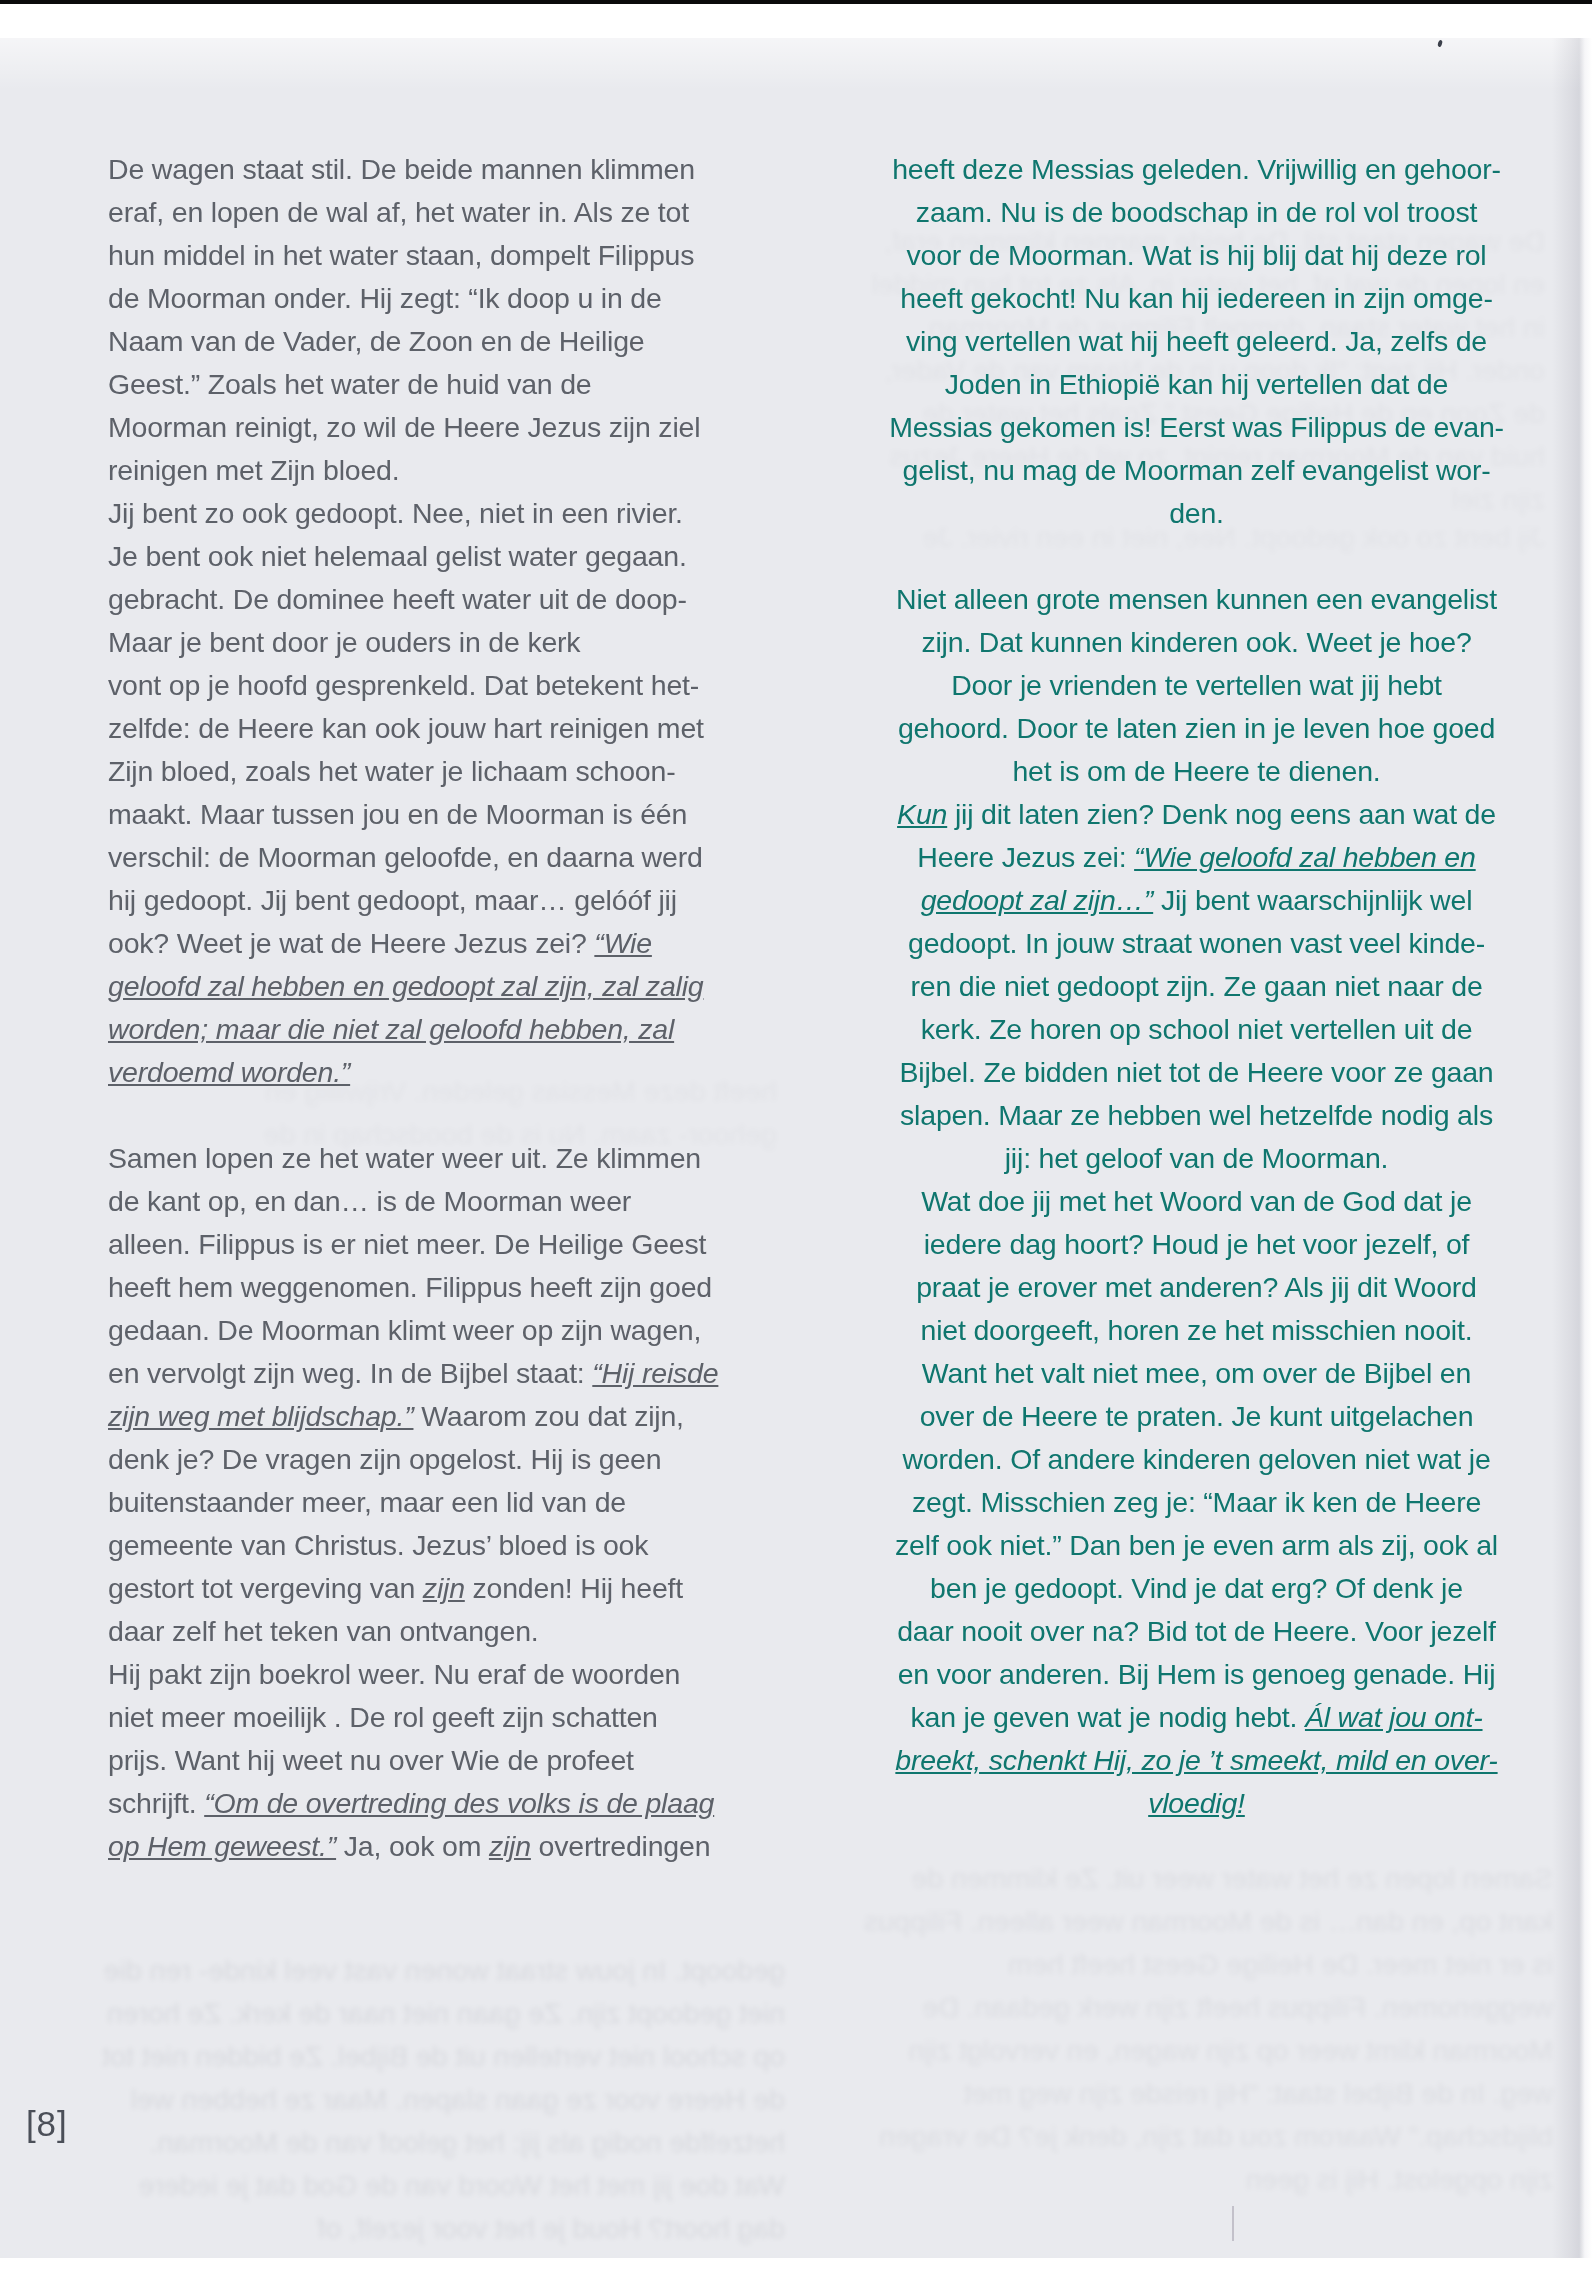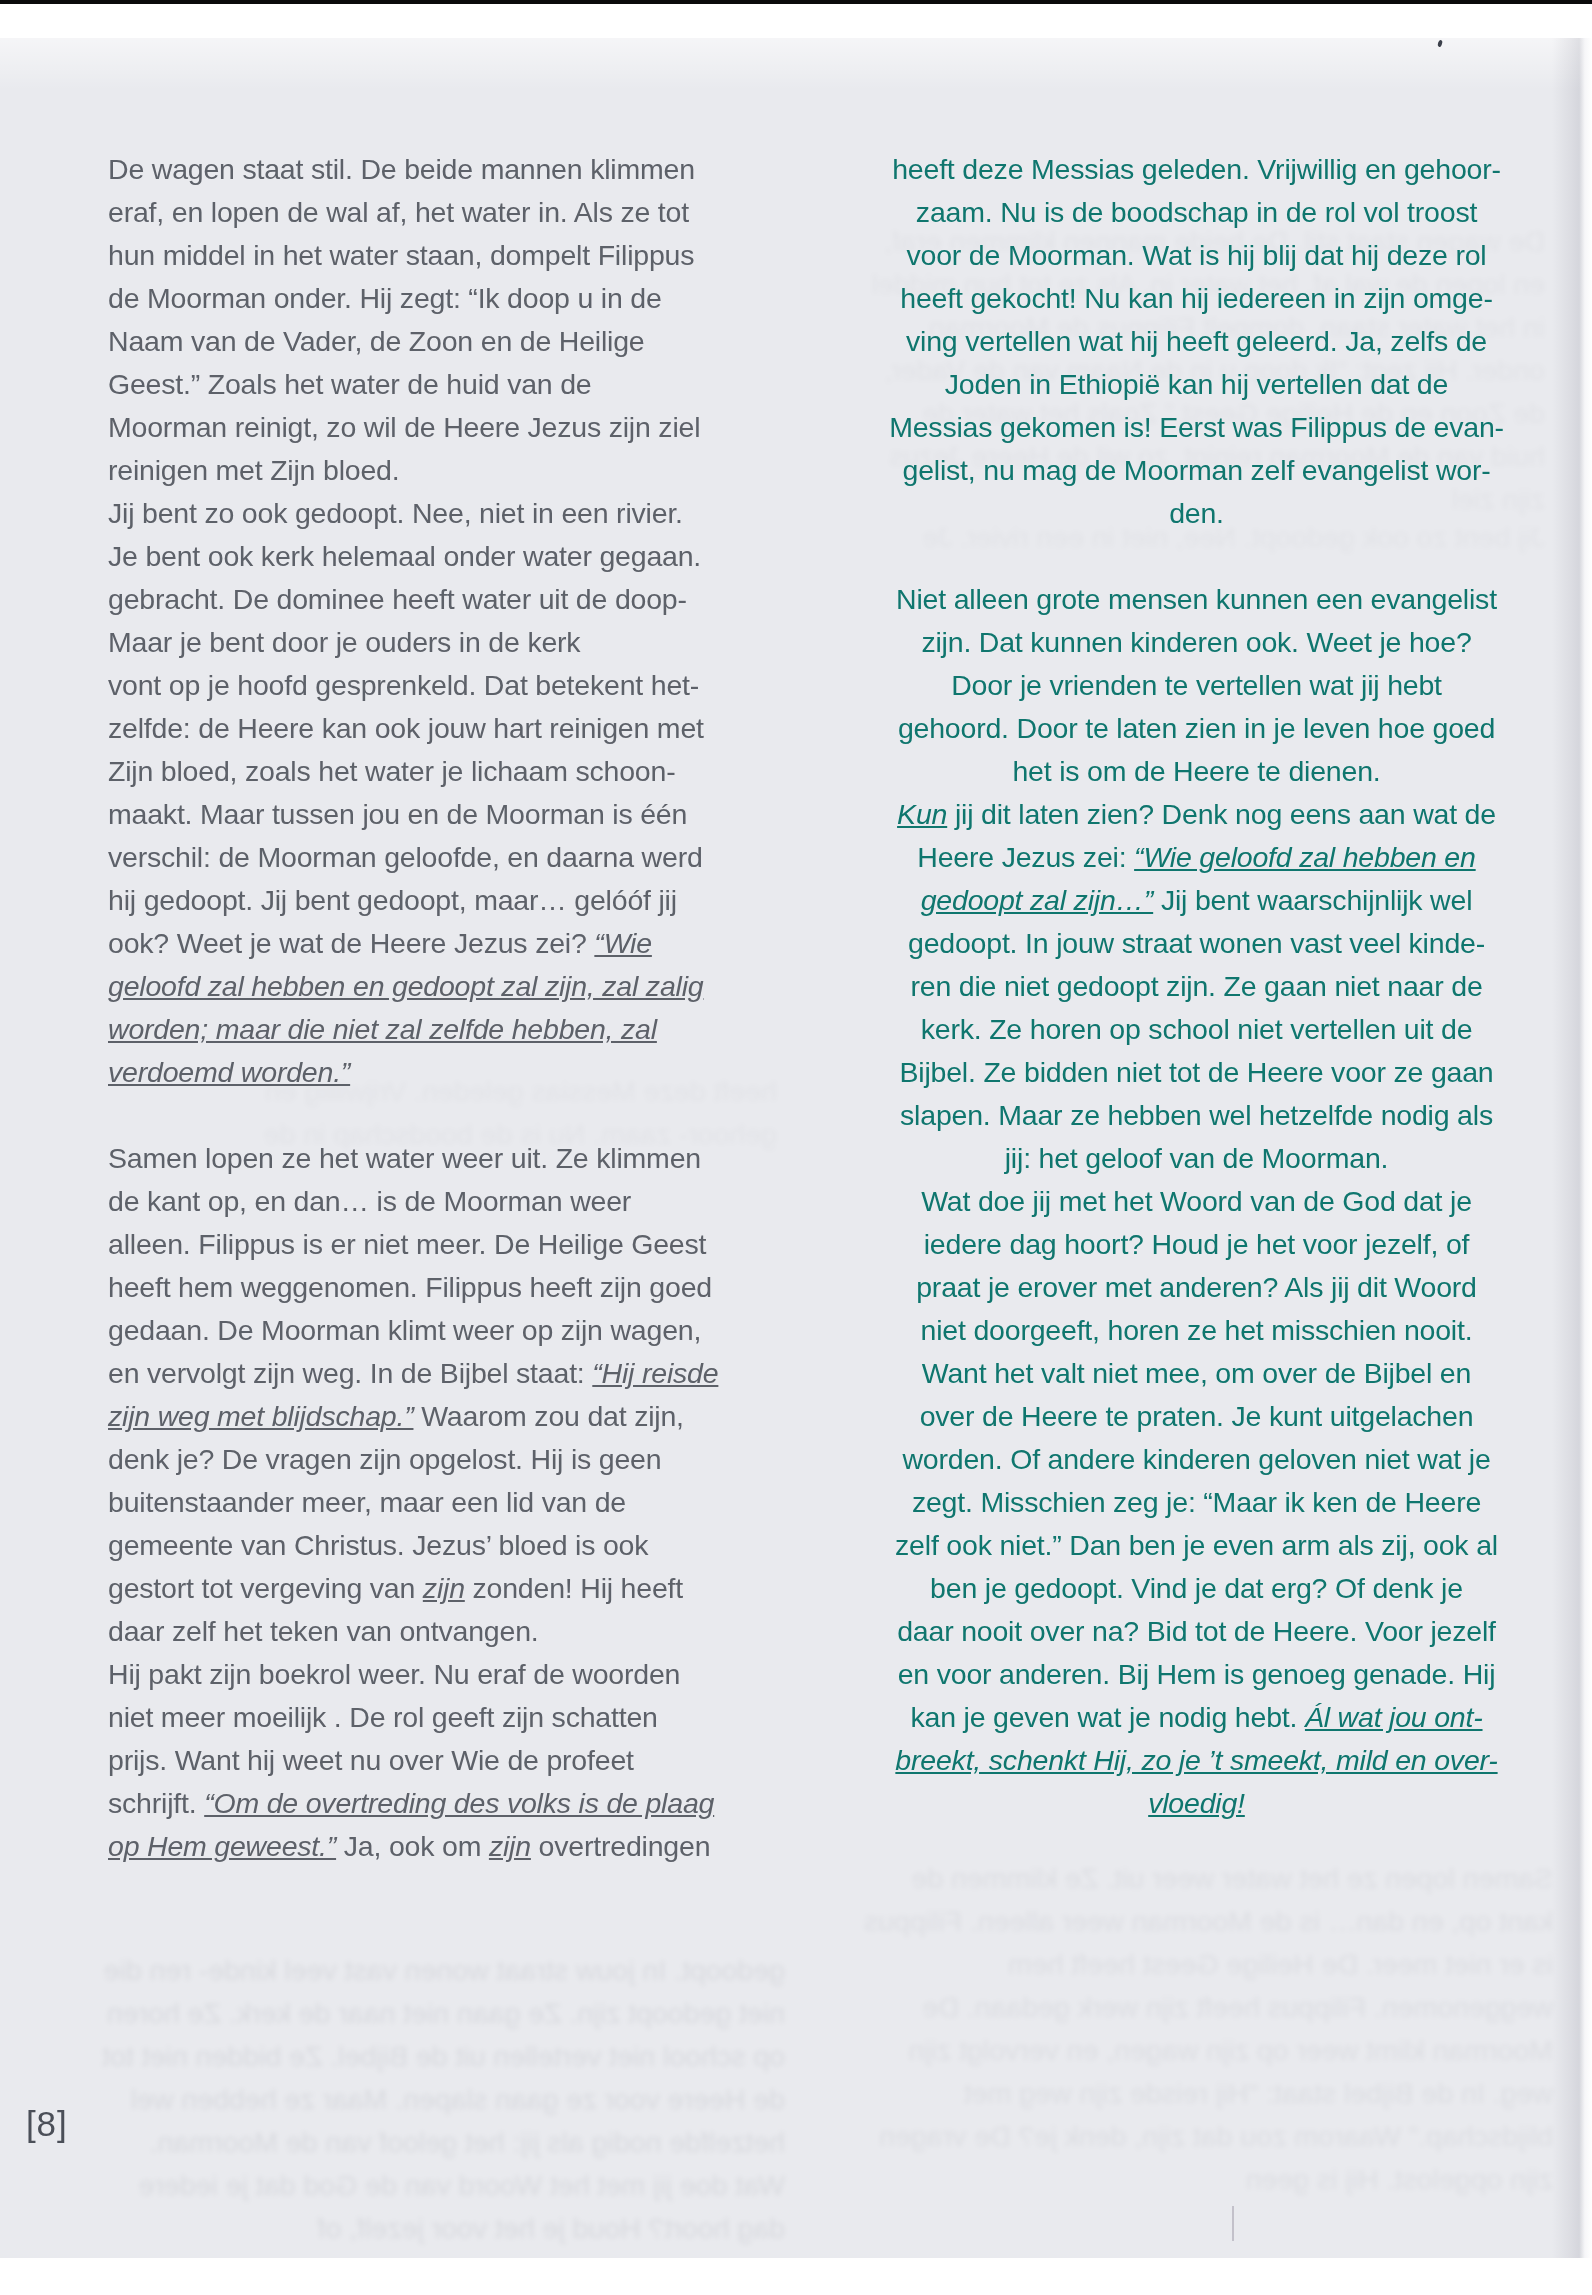--- a/index.html
+++ b/index.html
@@ -92,32 +92,32 @@
 <div class="col col-left" style="color: rgb(93, 97, 105);">
     <div class="ln">De wagen staat stil. De beide mannen klimmen</div>
     <div class="ln">eraf, en lopen de wal af, het water in. Als ze tot</div>
     <div class="ln">hun middel in het water staan, dompelt Filippus</div>
     <div class="ln">de Moorman onder. Hij zegt: “Ik doop u in de</div>
     <div class="ln">Naam van de Vader, de Zoon en de Heilige</div>
     <div class="ln">Geest.” Zoals het water de huid van de</div>
     <div class="ln">Moorman reinigt, zo wil de Heere Jezus zijn ziel</div>
     <div class="ln">reinigen met Zijn bloed.</div>
     <div class="ln">Jij bent zo ook gedoopt. Nee, niet in een rivier.</div>
-    <div class="ln">Je bent ook kerk helemaal onder water gegaan.</div>
+    <div class="ln">Je bent ook niet helemaal gelist water gegaan.</div>
     <div class="ln">gebracht. De dominee heeft water uit de doop-</div>
     <div class="ln">Maar je bent door je ouders in de kerk</div>
     <div class="ln">vont op je hoofd gesprenkeld. Dat betekent het-</div>
     <div class="ln">zelfde: de Heere kan ook jouw hart reinigen met</div>
     <div class="ln">Zijn bloed, zoals het water je lichaam schoon-</div>
     <div class="ln">maakt. Maar tussen jou en de Moorman is één</div>
     <div class="ln">verschil: de Moorman geloofde, en daarna werd</div>
     <div class="ln">hij gedoopt. Jij bent gedoopt, maar… gelóóf jij</div>
     <div class="ln"><span>ook? Weet je wat de Heere Jezus zei? </span><span class="it">“Wie</span></div>
     <div class="ln"><span class="it">geloofd zal hebben en gedoopt zal zijn, zal zalig</span></div>
-    <div class="ln"><span class="it">worden; maar die niet zal zelfde hebben, zal</span></div>
+    <div class="ln"><span class="it">worden; maar die niet zal geloofd hebben, zal</span></div>
     <div class="ln"><span class="it">verdoemd worden.”</span></div>
     <div class="ln"></div>
     <div class="ln">Samen lopen ze het water weer uit. Ze klimmen</div>
     <div class="ln">de kant op, en dan… is de Moorman weer</div>
     <div class="ln">alleen. Filippus is er niet meer. De Heilige Geest</div>
     <div class="ln">heeft hem weggenomen. Filippus heeft zijn goed</div>
     <div class="ln">gedaan. De Moorman klimt weer op zijn wagen,</div>
     <div class="ln"><span>en vervolgt zijn weg. In de Bijbel staat: </span><span class="it">“Hij reisde</span></div>
     <div class="ln"><span class="it">zijn weg met blijdschap.”</span><span> Waarom zou dat zijn,</span></div>
     <div class="ln">denk je? De vragen zijn opgelost. Hij is geen</div>

